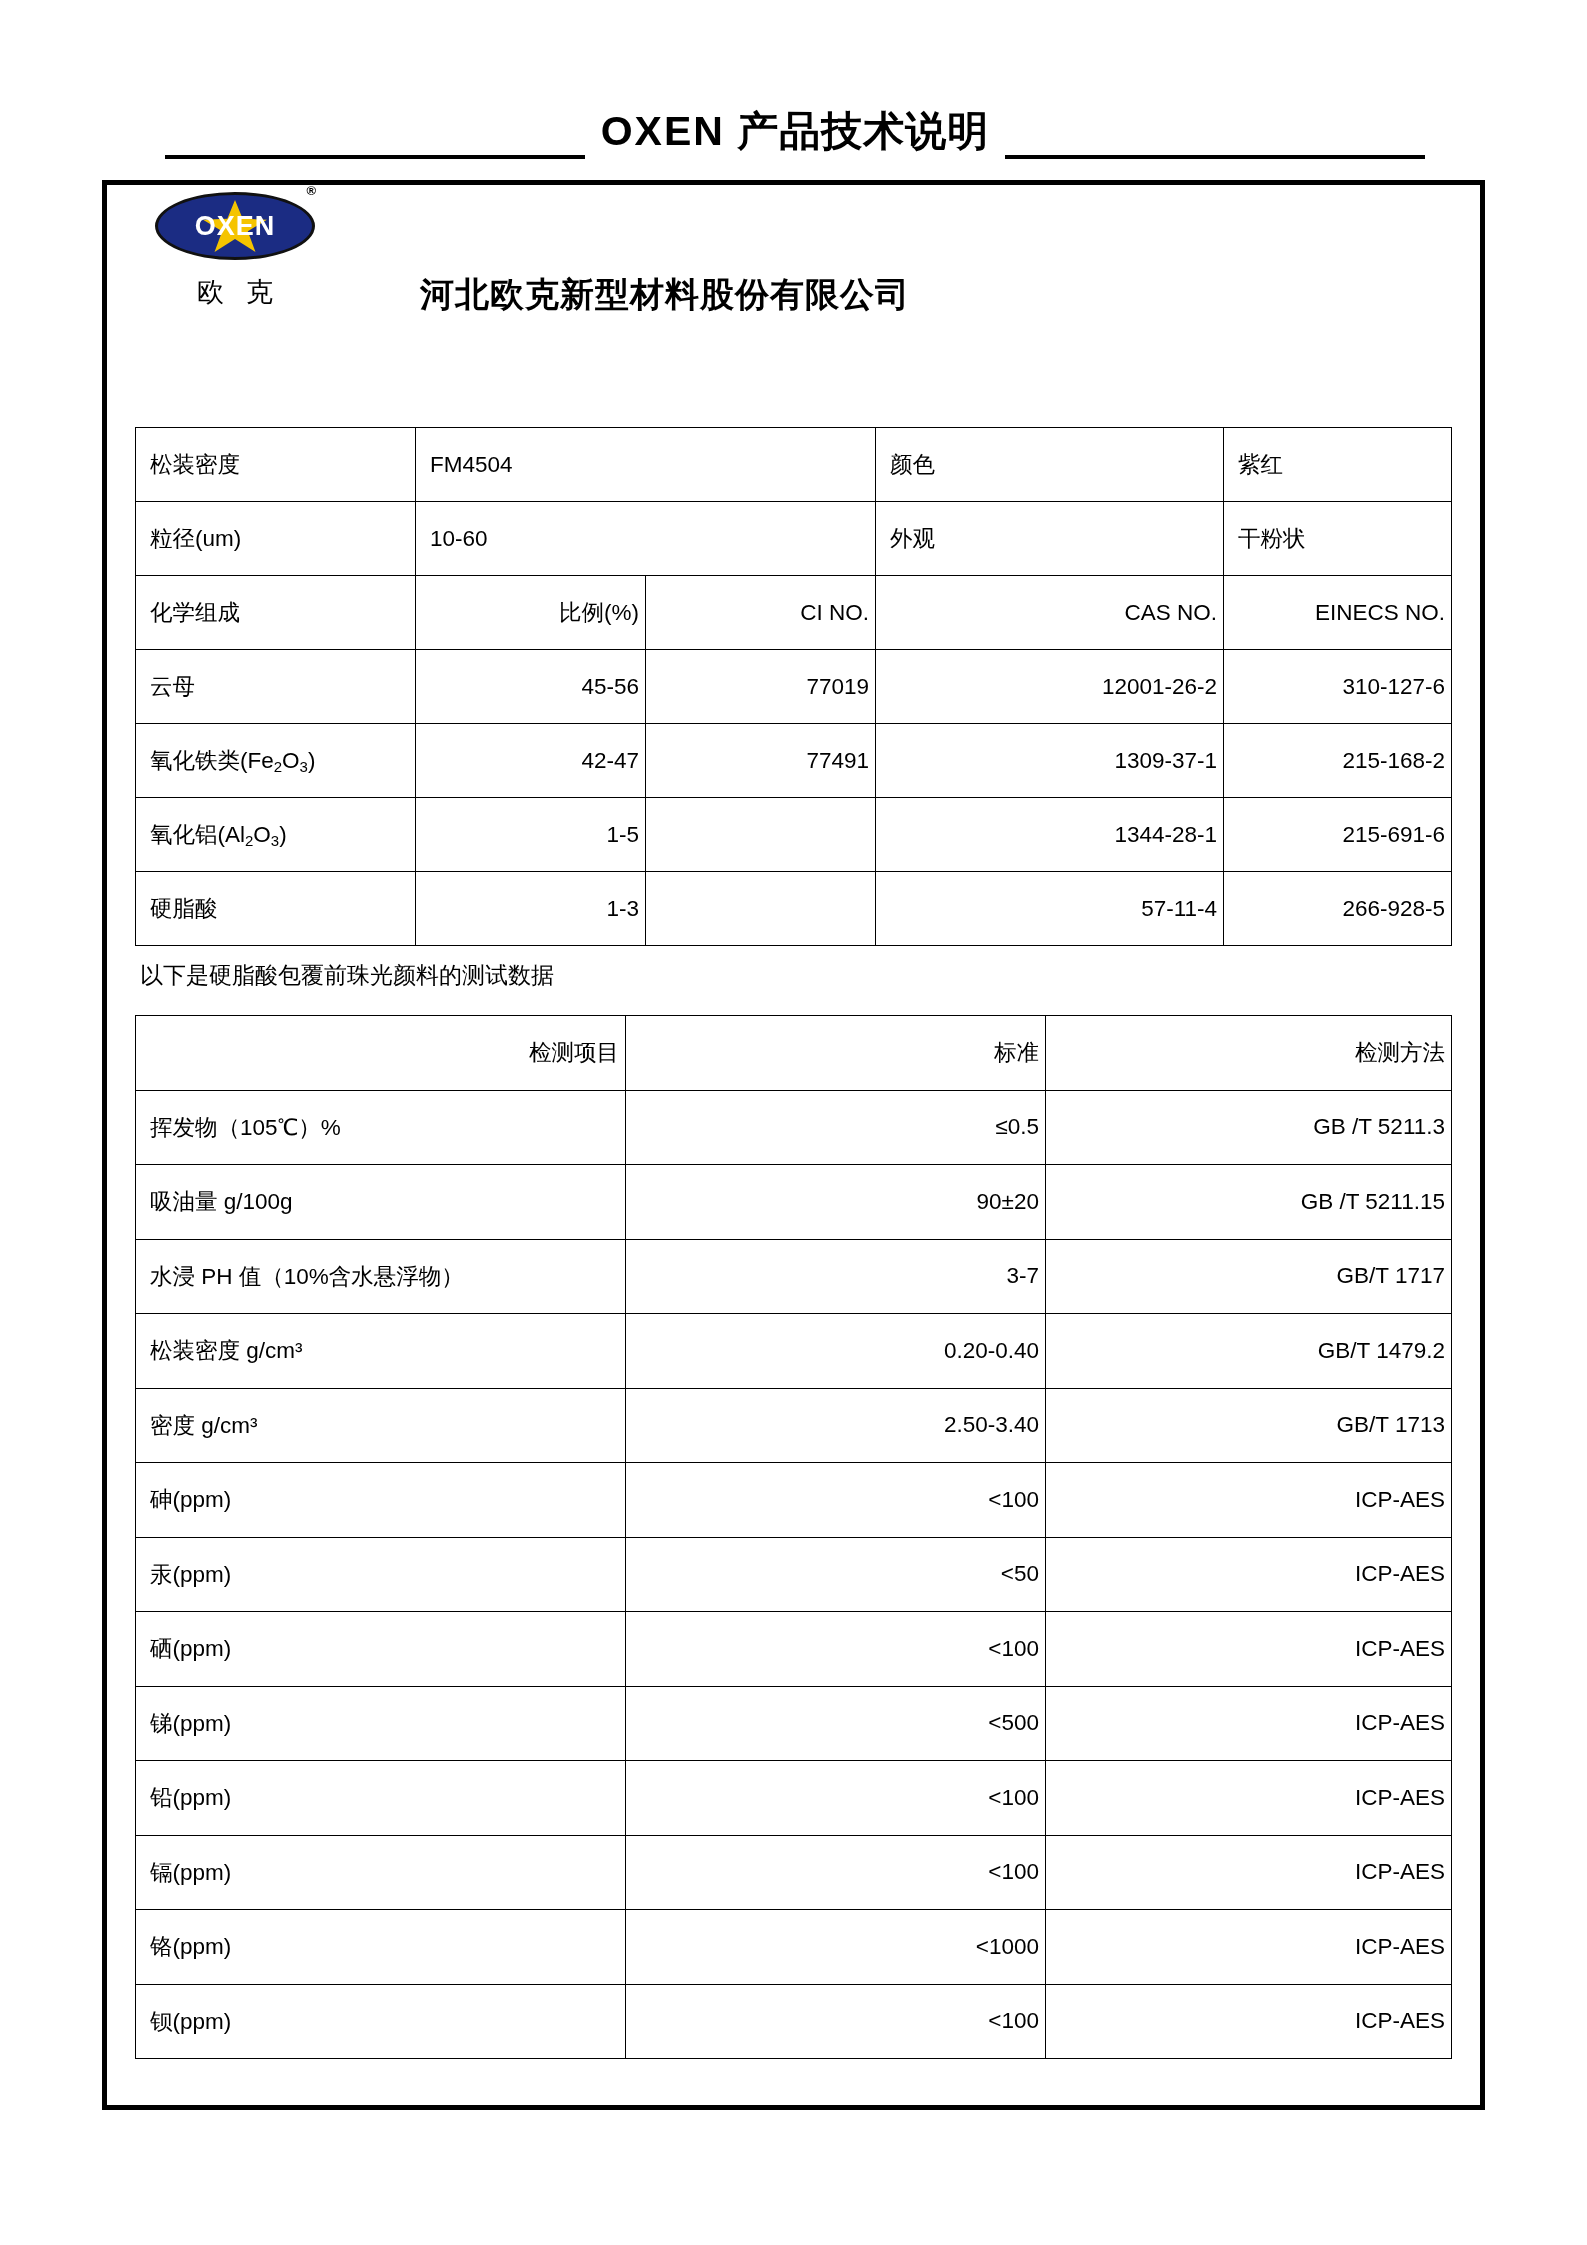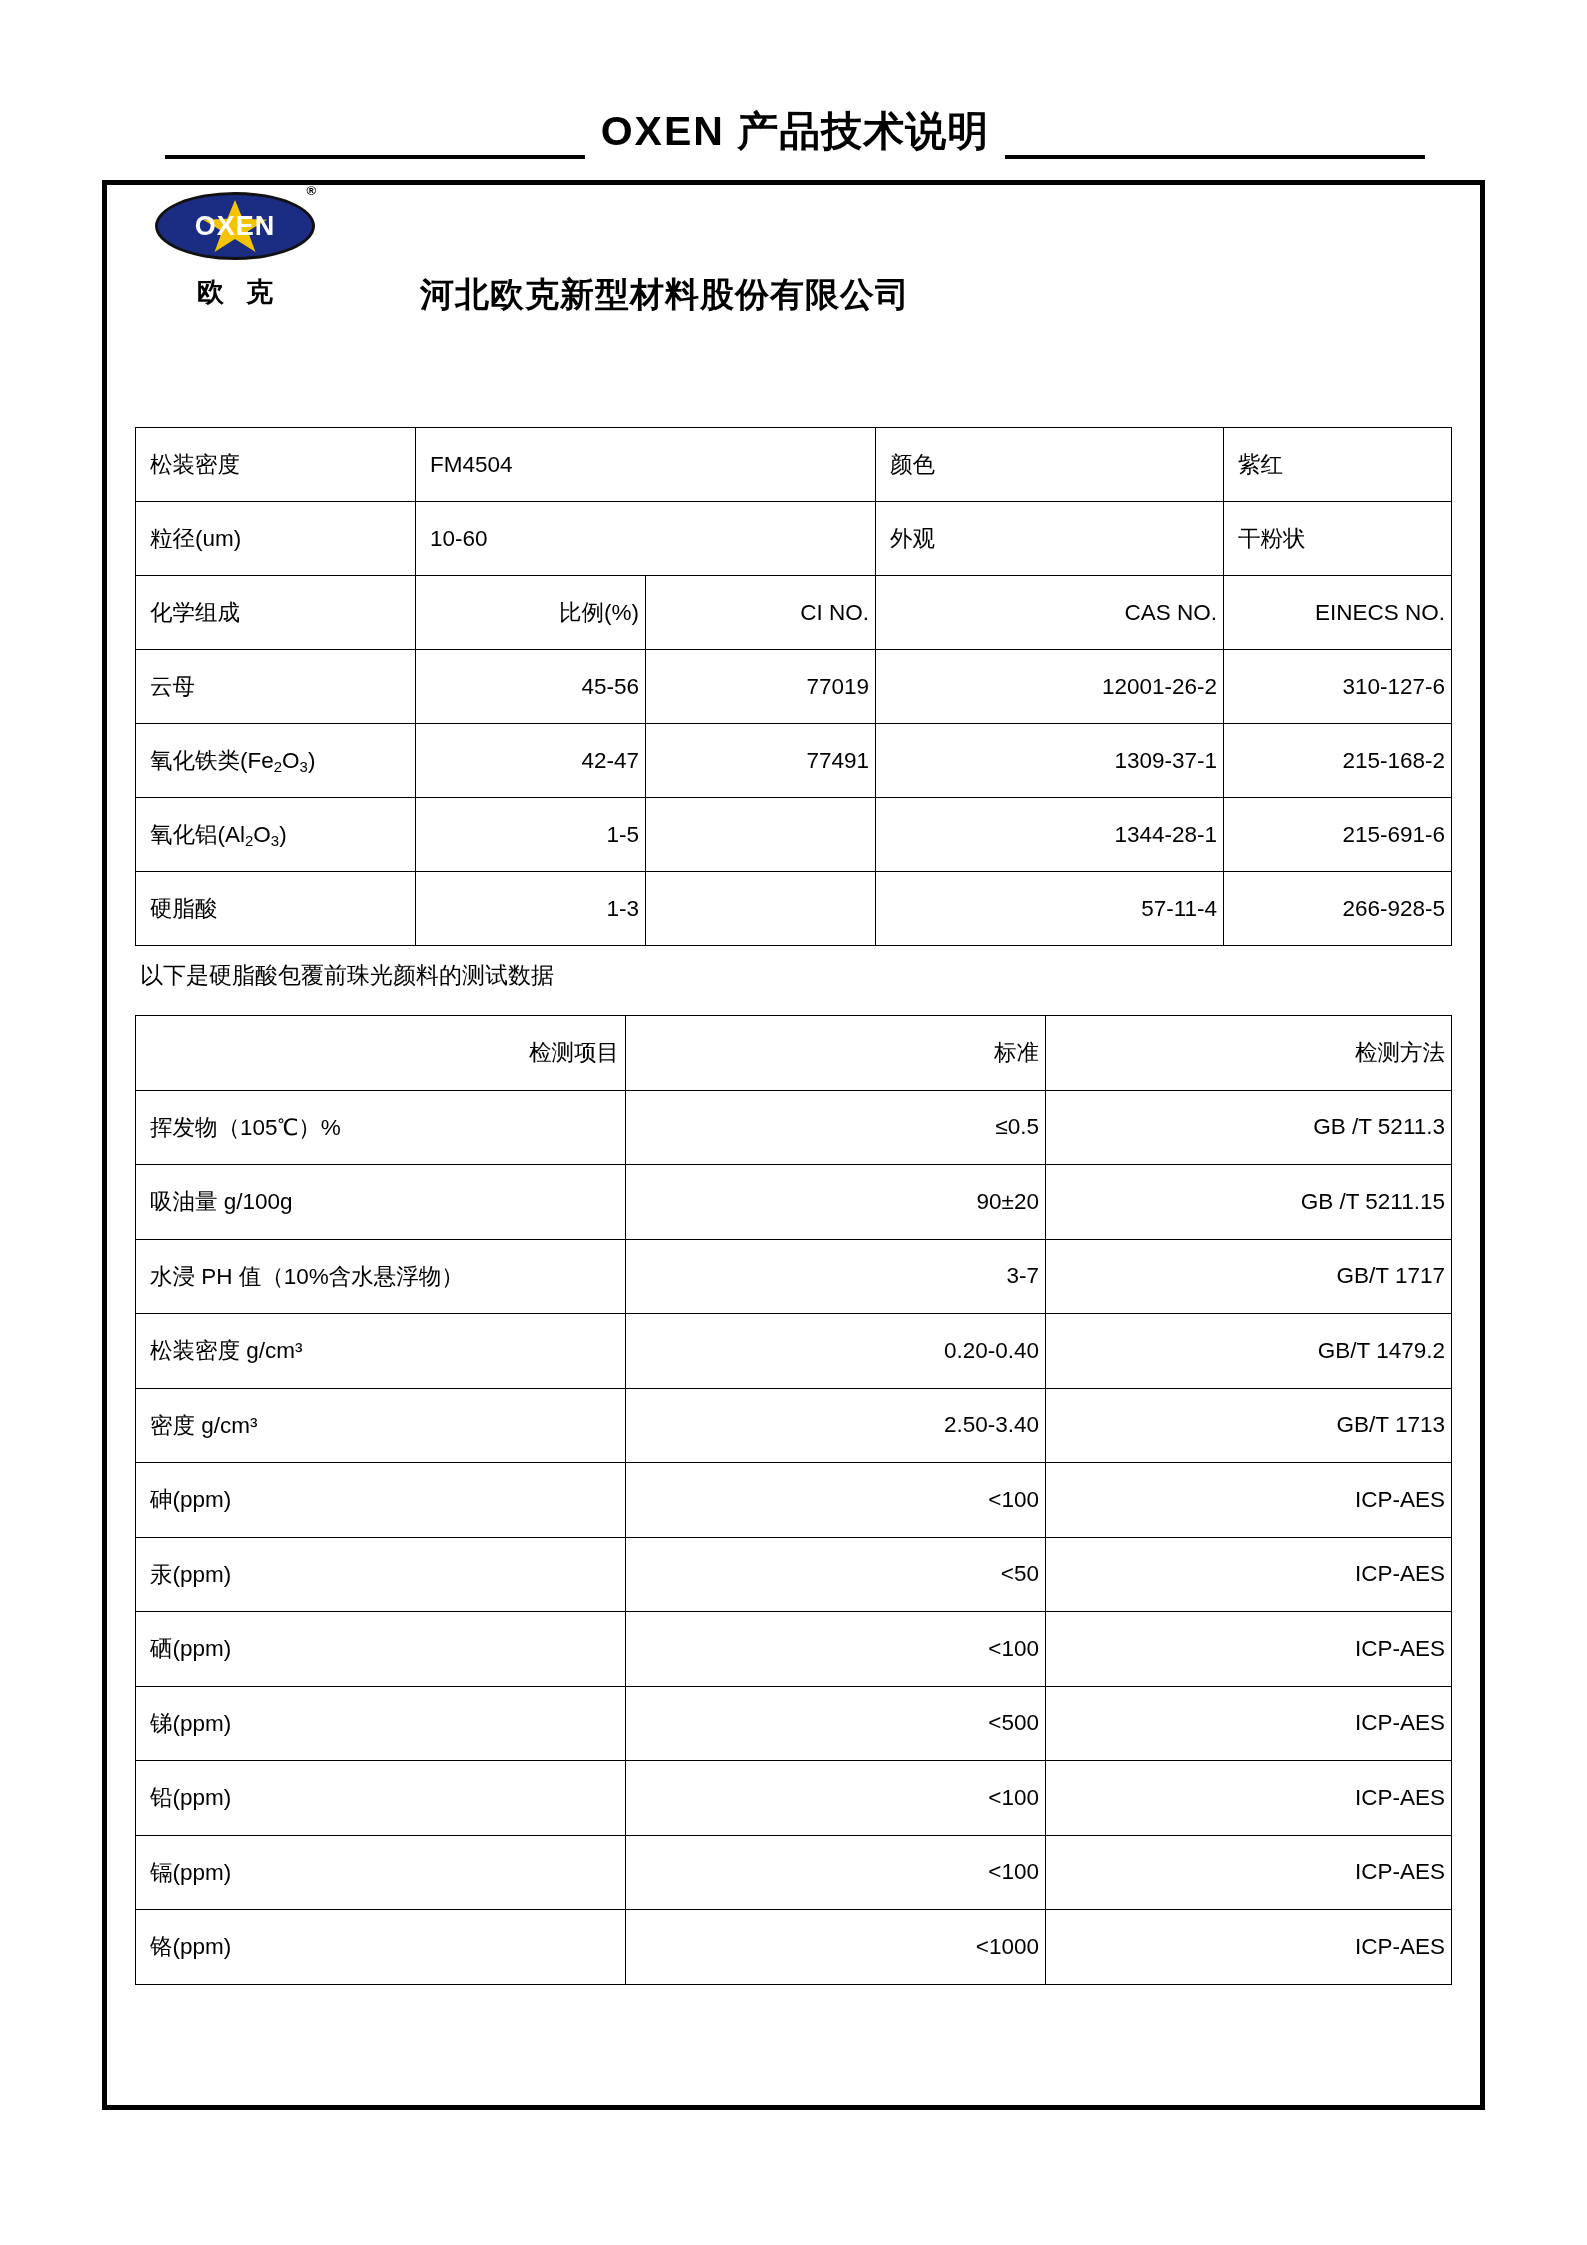--- a/index.html
+++ b/index.html
@@ -105,21 +105,21 @@
     position: absolute;
     right: -4px;
     top: -12px;
     font-size: 13px;
     font-weight: bold;
   }
   .logo-cn {
     margin-top: 14px;
     text-align: center;
     font-size: 27px;
-    font-weight: bold;
+    font-weight: normal;
     letter-spacing: 22px;
     text-indent: 22px;
   }
 
   
   .company-name {
     position: absolute;
     left: 420px;
     top: 272px;
     font-size: 34px;
@@ -337,16 +337,21 @@
       <tr>
         <td class="l">镉(ppm)</td>
         <td class="c">&lt;100</td>
         <td class="c">ICP-AES</td>
       </tr>
       <tr>
         <td class="l">铬(ppm)</td>
         <td class="c">&lt;1000</td>
         <td class="c">ICP-AES</td>
       </tr>
+      <tr>
+        <td class="l">钡(ppm)</td>
+        <td class="c">&lt;100</td>
+        <td class="c">ICP-AES</td>
+      </tr>
     </tbody>
   </table>
 
 </div>
 
 </body></html>

